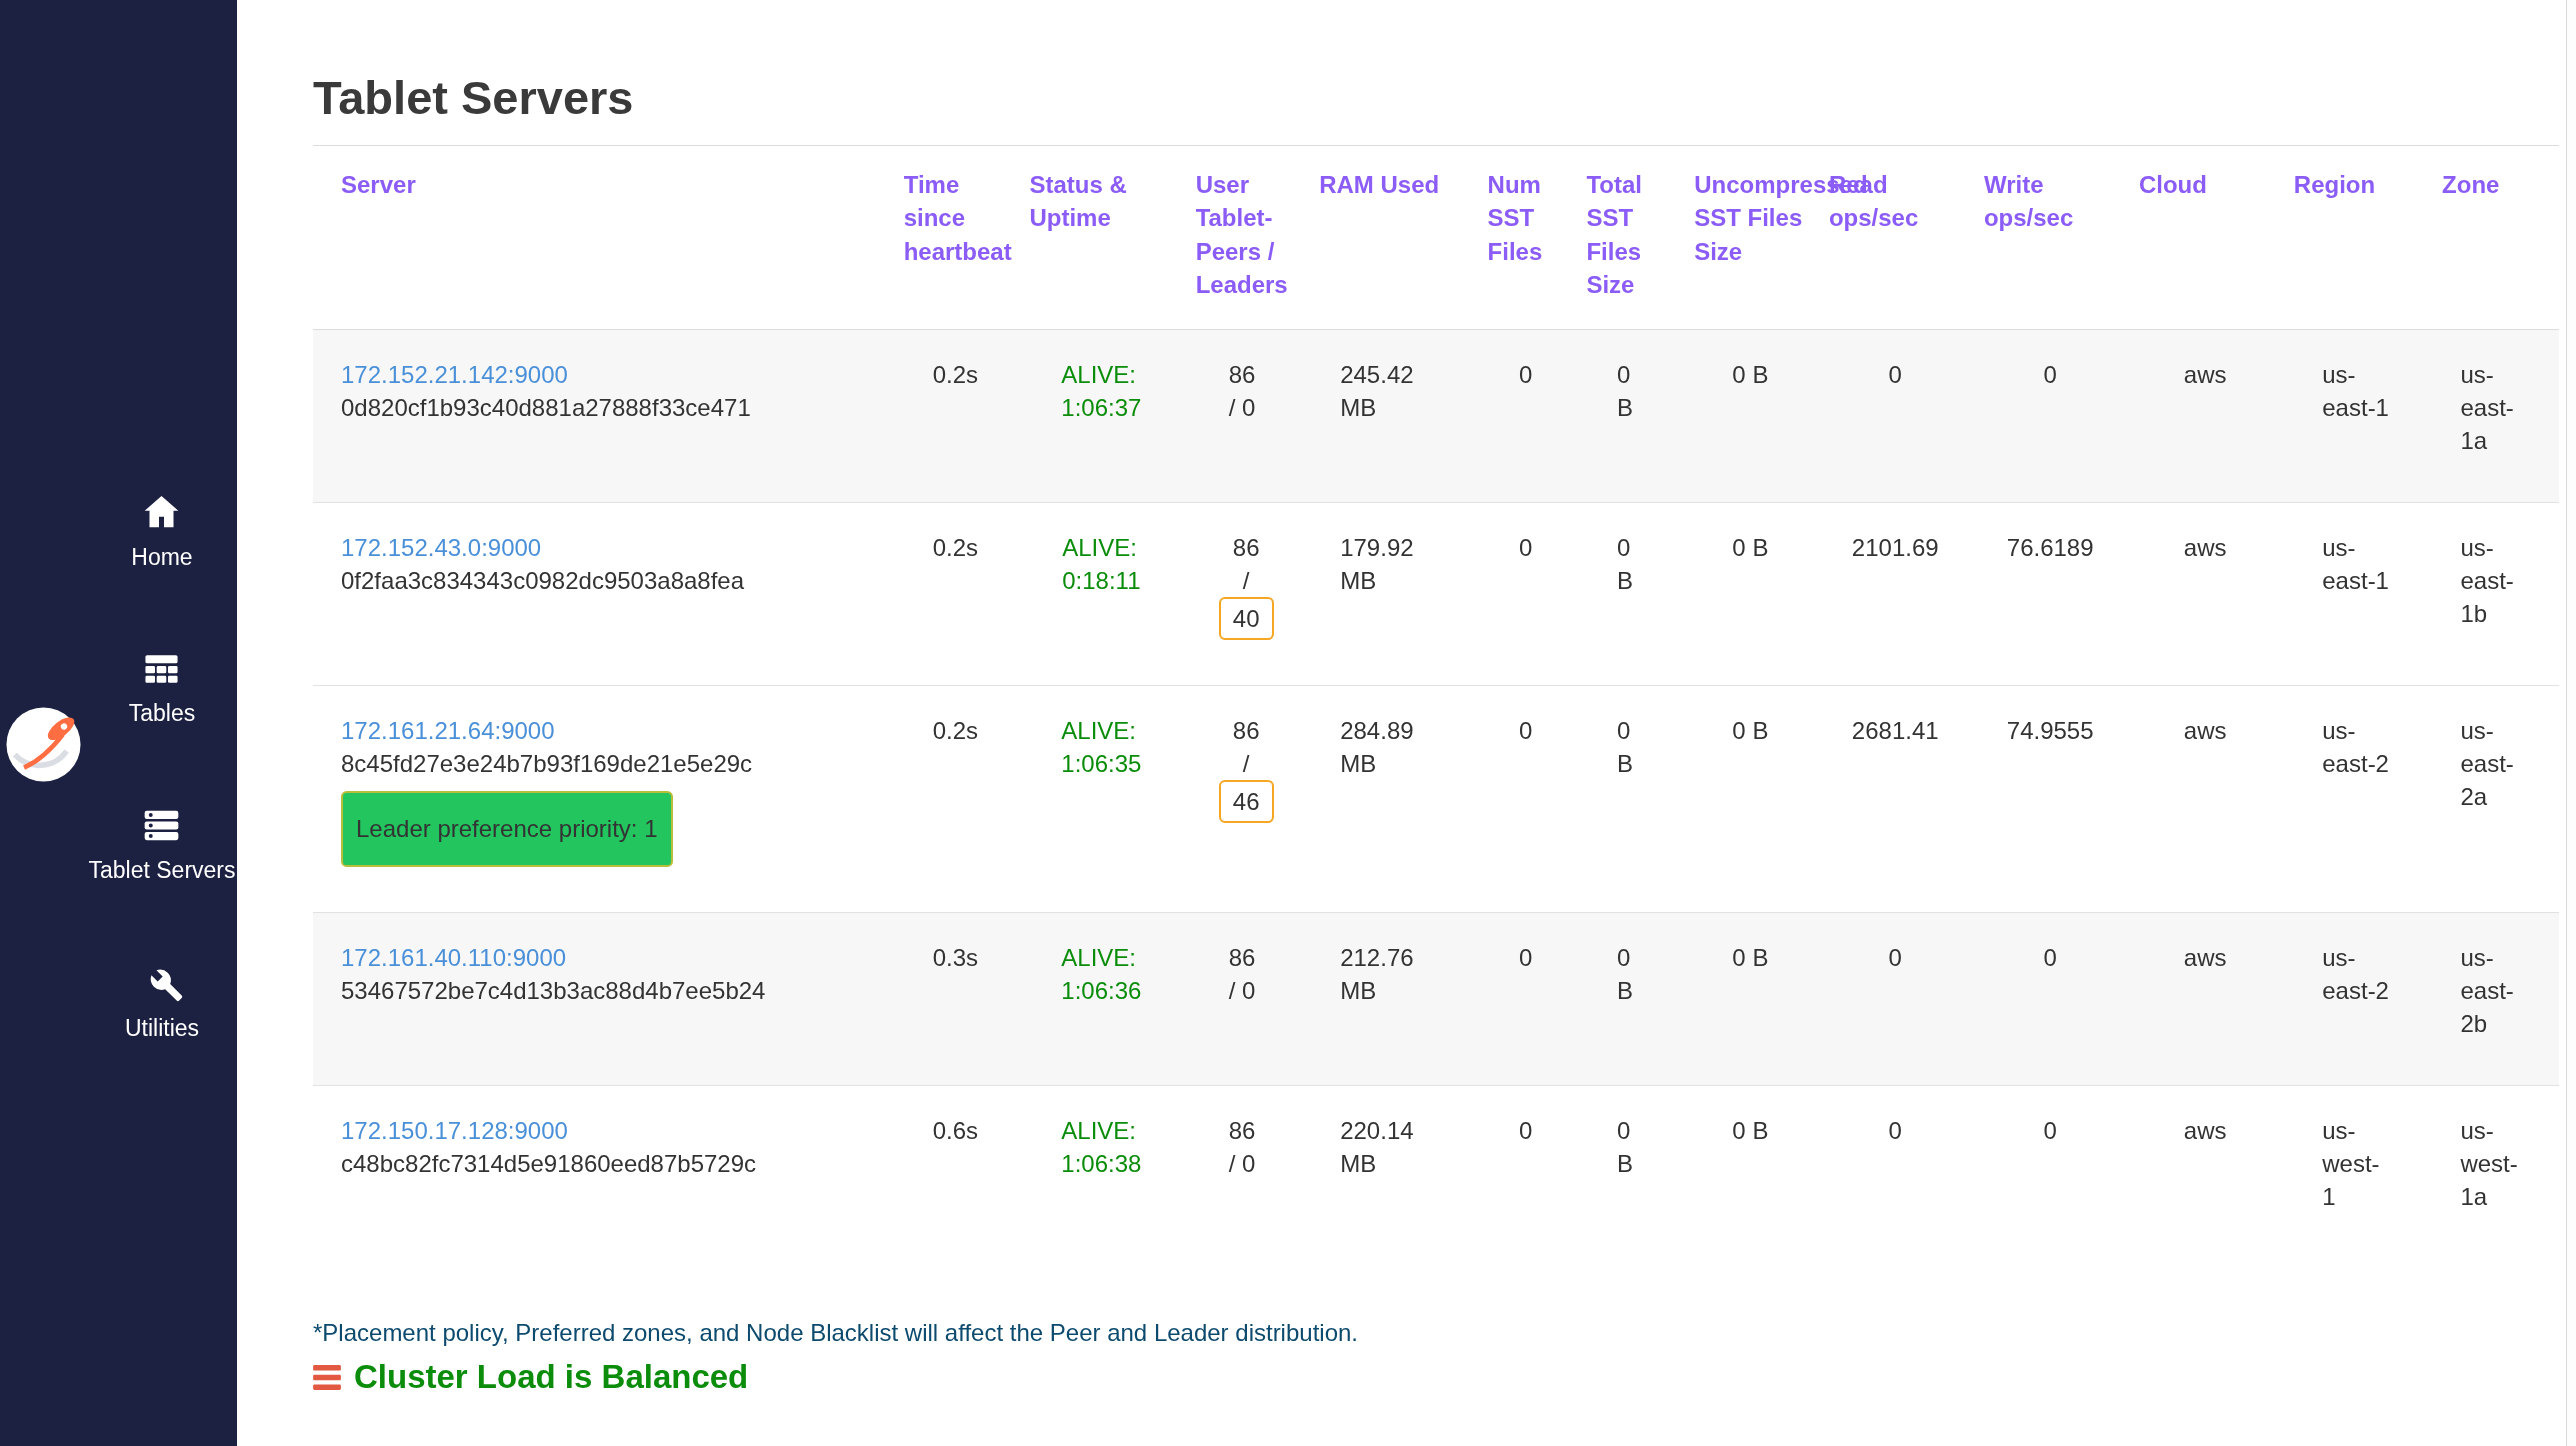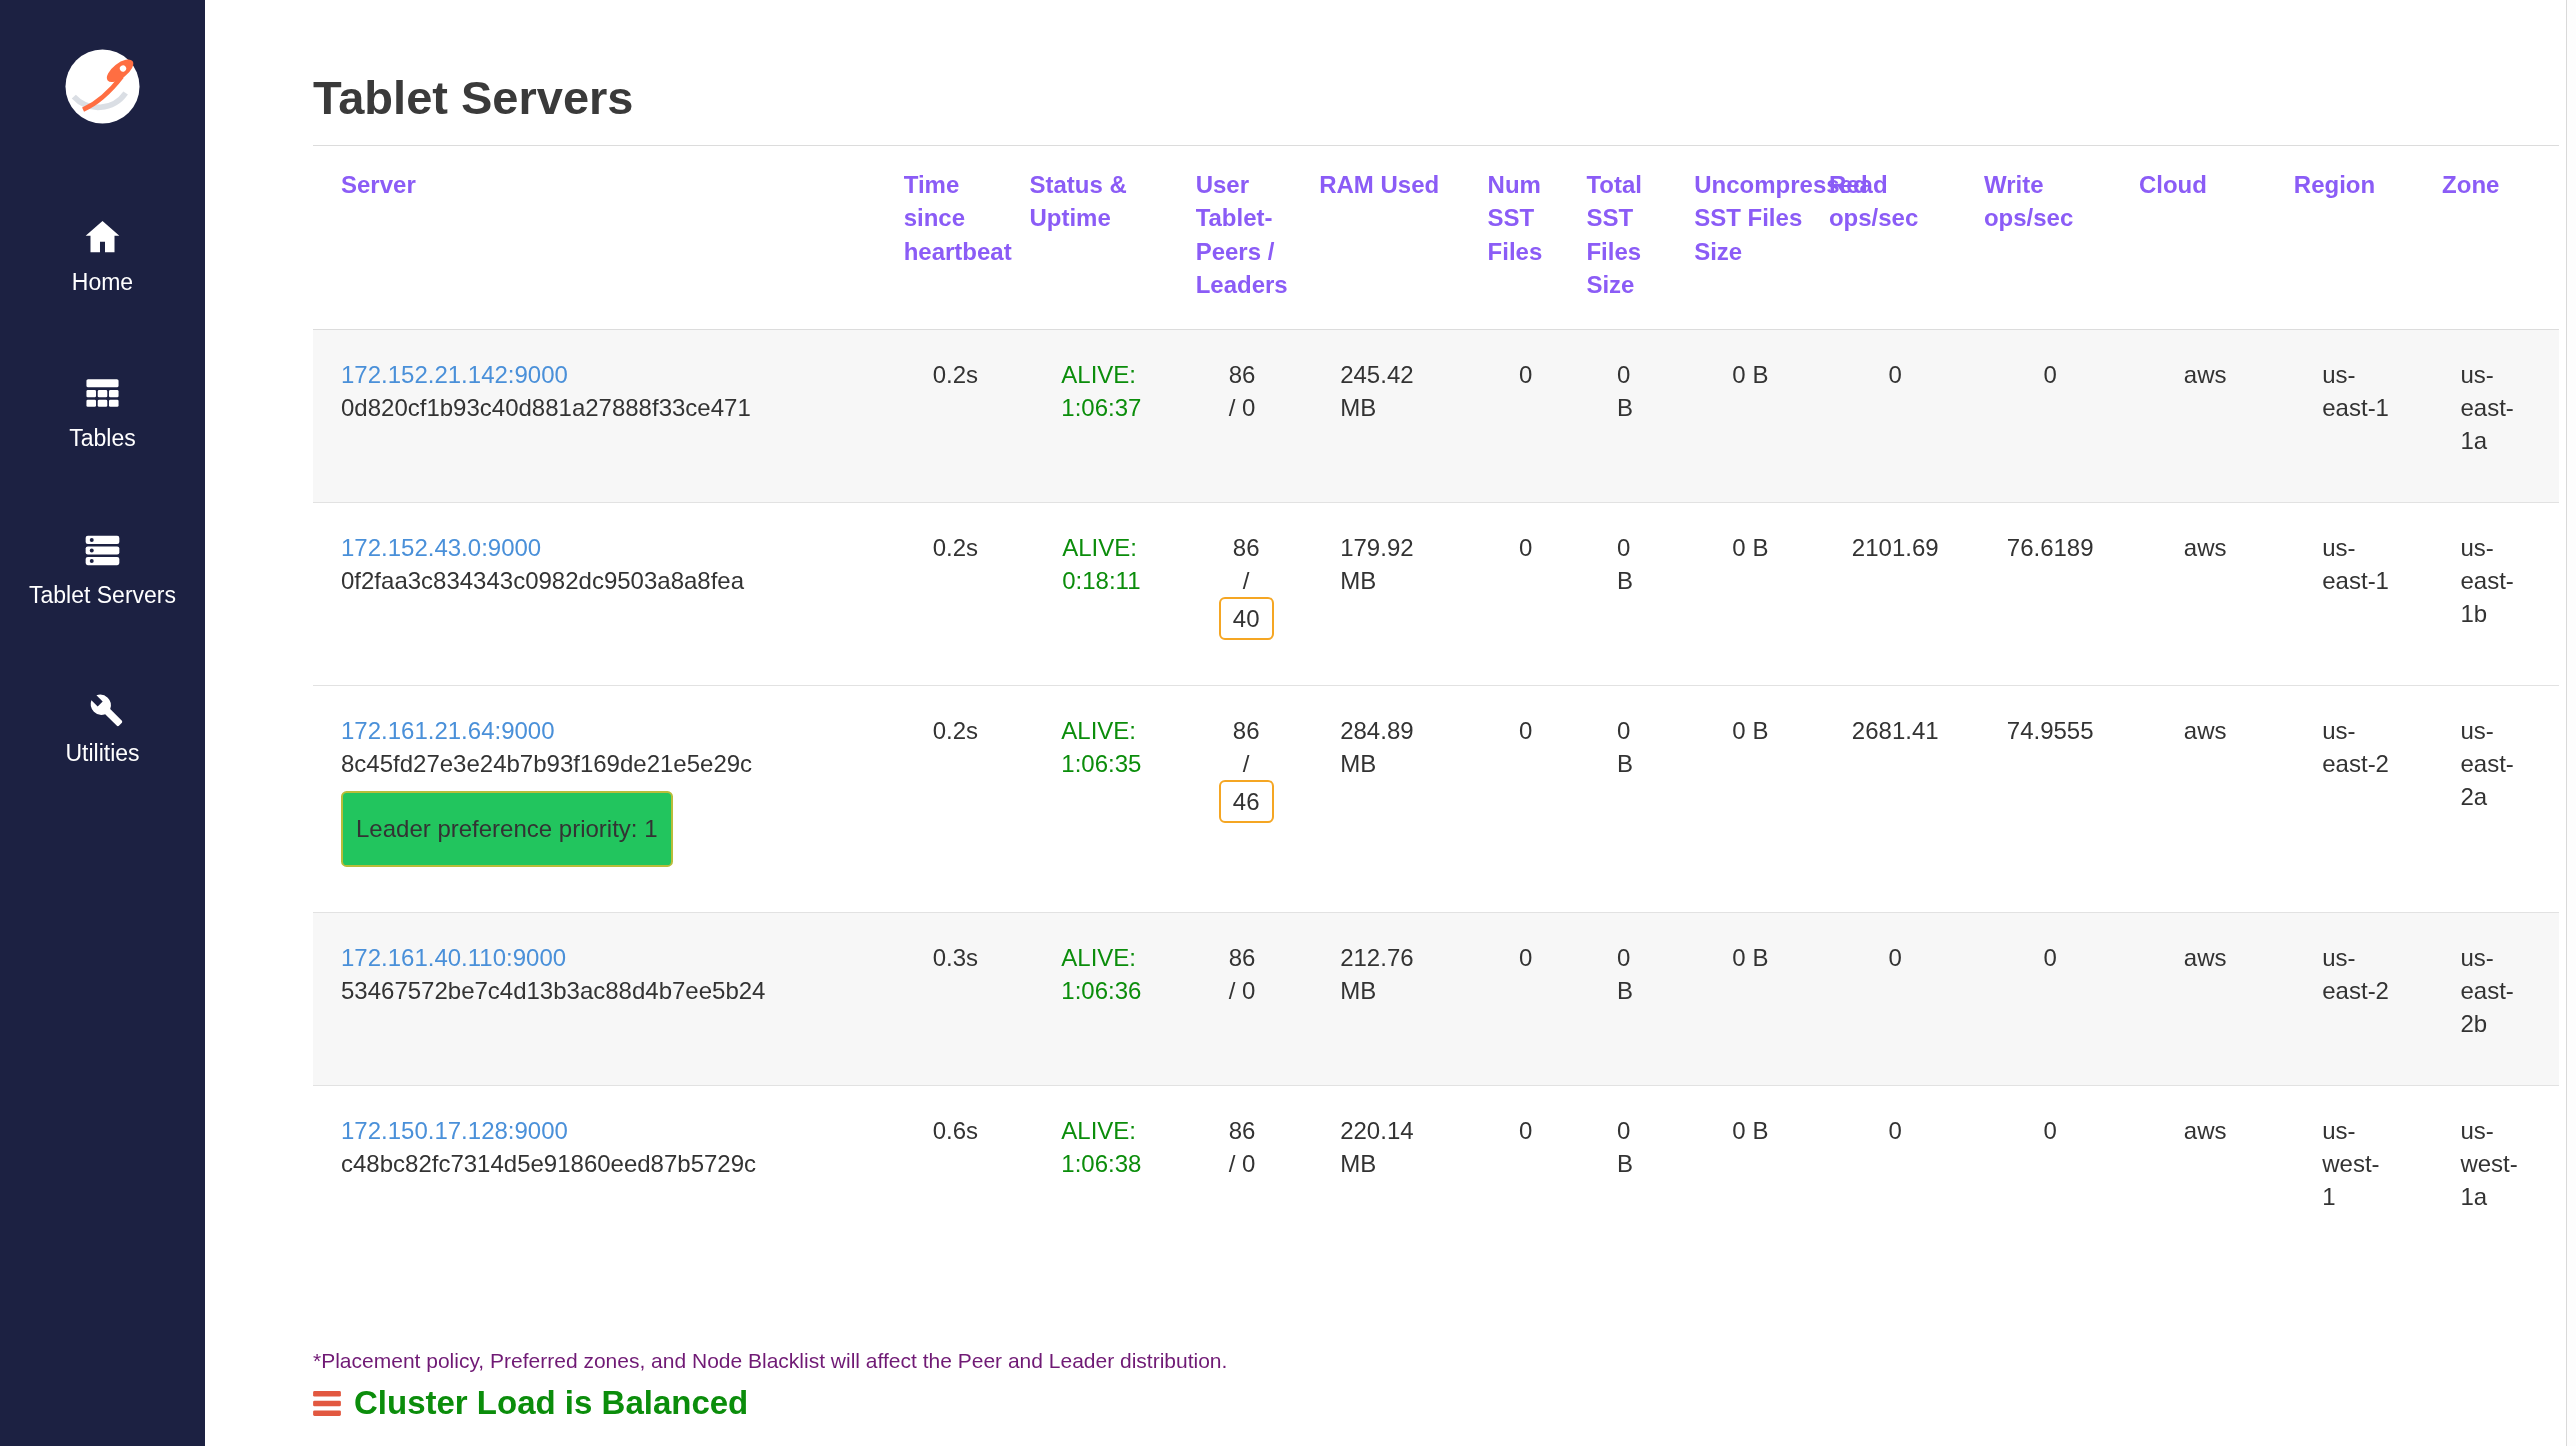--- a/index.html
+++ b/index.html
@@ -6,22 +6,22 @@
     --sidebar_bg:#1c2142; --link:#4a90d9; --status_green:#0b8d0b; --heading_navy:#21295c;
     --box_orange:#f5a623; --badge_olive:#b9bd3a; --load_icon:#e25840; --row_stripe:#f7f7f7;
   }
   *{box-sizing:border-box;}
   html,body{margin:0;padding:0;}
   body{
     width:2576px;height:1446px;overflow:hidden;background:#fff;position:relative;
     font-family:"Liberation Sans","DejaVu Sans",sans-serif;color:#333;
   }
   
-  .sidebar{position:fixed;top:0;left:0;bottom:0;width:205px;background:var(--sidebar_bg);
-    display:flex;flex-direction:column;align-items:center;z-index:2;}
+  .sidebar{position:fixed;top:0;left:0;bottom:0;width:237px;background:var(--sidebar_bg);
+    display:flex;flex-direction:row;align-items:center;z-index:2;}
   .logo{margin-top:43px;width:87px;height:87px;cursor:pointer;}
   .nav{margin-top:86px;display:flex;flex-direction:column;align-items:center;gap:78px;width:100%;}
   .nav-item{display:flex;flex-direction:column;align-items:center;gap:11.2px;cursor:pointer;}
   .nav-label{font-size:23px;color:#fff;line-height:1.1;text-align:center;}
   
   .main{margin-left:253px;padding:0 17px 0 60px;}
   .page-title{margin:74px 0 0;font-size:47px;line-height:1.0;font-weight:700;color:#3a3a3a;}
   .cluster-heading{margin:47px 0 0;font-size:34px;line-height:1.0;font-weight:700;color:var(--heading_navy);}
   
   table.servers{width:100%;table-layout:fixed;border-collapse:collapse;margin-top:24px;}
@@ -37,21 +37,21 @@
     border-radius:5.6px;color:#333;background:#22c55e;}
   .cell-inner{display:inline-block;text-align:left;}
   .status-green{color:var(--status_green);}
   .pl{max-width:35px;text-align:left;}
   .plb{text-align:center;}
   .boxed-orange{display:inline-block;border:2.8px solid var(--box_orange);border-radius:6px;padding:2.8px 12px;}
   .ram{max-width:104px;}
   .totalsst{max-width:24px;}
   .geo{max-width:69px;}
   
-  .footnote{margin:91px 0 0;font-size:21px;color:#701a75;}
+  .footnote{margin:61px 0 0;font-size:24px;color:#0c4a6e;}
   .load-status{margin-top:11.2px;display:flex;align-items:center;gap:13px;font-size:33px;
     font-weight:700;color:var(--status_green);}
   .right-gutter{position:fixed;top:0;right:0;bottom:0;width:10.2px;background:#fdfdfd;
     border-left:0.9px solid #d9d9d9;z-index:3;}
 </style>
 </head>
 <body>
 
 <aside class="sidebar">
   <div class="logo">

